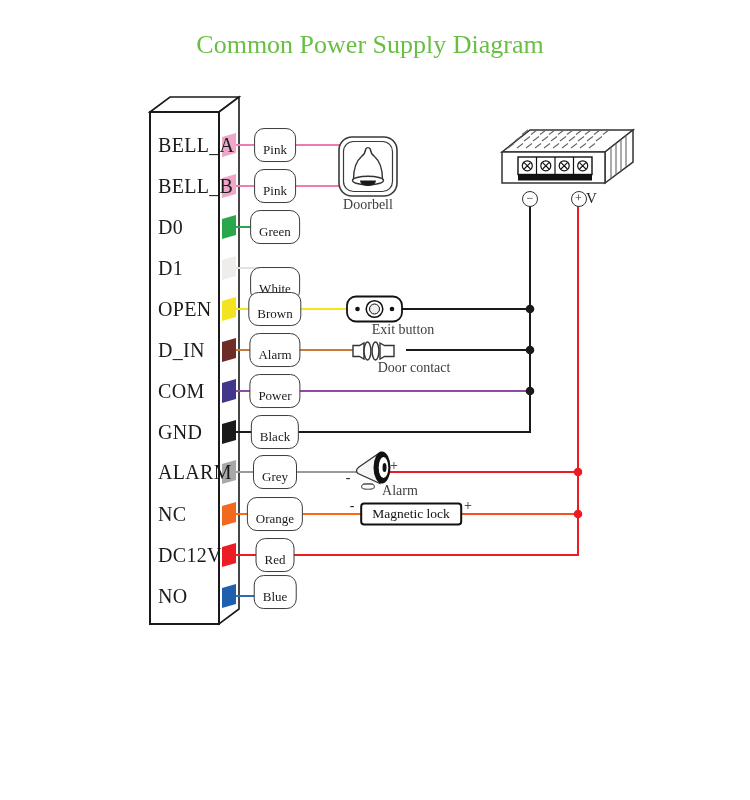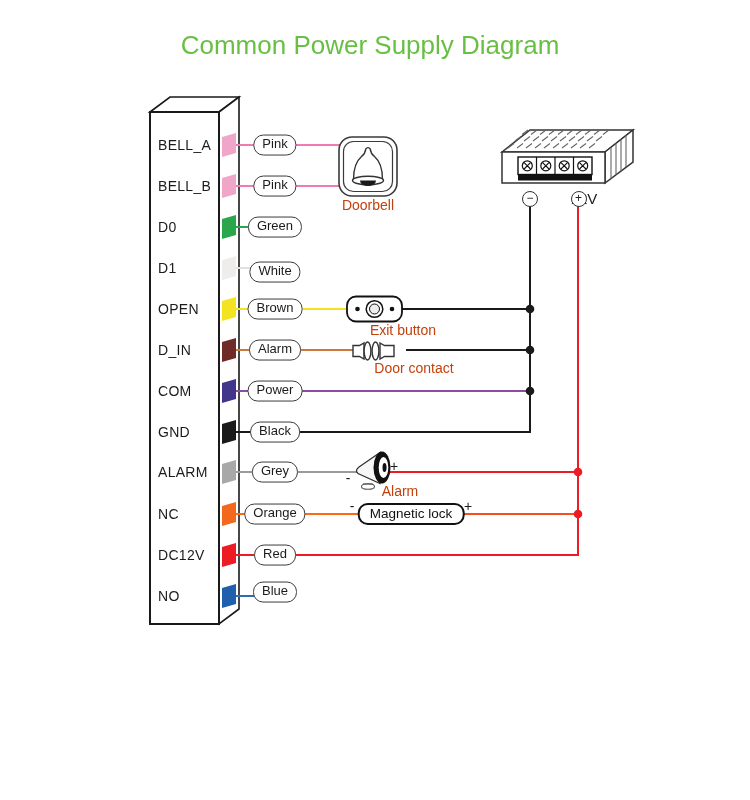--- a/index.html
+++ b/index.html
@@ -1,33 +1,33 @@
 <!DOCTYPE html>
 <html><head>
 <meta charset="utf-8">
 <style>
   html,body{margin:0;padding:0;background:#fff;}
   .stage{position:relative;width:750px;height:800px;background:#ffffff;
-         font-family:Liberation Sans, sans-serif;overflow:hidden;}
+         font-family:Liberation Serif, serif;overflow:hidden;}
   svg{position:absolute;left:0;top:0;}
   .title{position:absolute;left:370px;top:45px;transform:translate(-50%,-50%);
          font-size:26px;color:#68bf44;white-space:nowrap;}
   .note{position:absolute;left:396px;top:728px;transform:translate(-50%,-50%);
         font-size:16px;color:#2e2e2e;white-space:nowrap;}
   .tname{position:absolute;left:158px;transform:translateY(-50%);
-         font-size:14px;color:#1b1b1b;letter-spacing:.3px;white-space:nowrap;}
+         font-size:20px;color:#1b1b1b;letter-spacing:.3px;white-space:nowrap;}
   .pill{position:absolute;left:275px;transform:translate(-50%,-50%);
         border:1.4px solid #3b3b3b;border-radius:10px;background:#fff;
-        padding:1px 8px 3px;font-size:13px;color:#1b1b1b;white-space:nowrap;line-height:1.15;}
+        padding:14px 8px 3px;font-size:13px;color:#1b1b1b;white-space:nowrap;line-height:1.15;}
   .clabel{position:absolute;transform:translate(-50%,-50%);font-size:14px;
-          color:#c2410c;white-space:nowrap;}
+          color:#404040;white-space:nowrap;}
   .sign{position:absolute;transform:translate(-50%,-50%);font-size:14px;
         color:#1b1b1b;}
   .lockpill{position:absolute;left:411px;top:514px;transform:translate(-50%,-50%);
-        border:2.4px solid #111;border-radius:10px;background:#fff;
+        border:2.4px solid #111;border-radius:4px;background:#fff;
         padding:1px 10px 2px;font-size:13.5px;color:#111;white-space:nowrap;}
   .pcircle{position:absolute;width:14px;height:14px;border:1.3px solid #333;
         border-radius:50%;background:#fff;font-size:12px;line-height:13px;
         text-align:center;color:#222;}
   .pvolt{position:absolute;left:552px;top:198px;transform:translate(-50%,-50%);
         font-size:15px;color:#1b1b1b;white-space:nowrap;margin-left:32px;}
 </style>
 </head>
 <body>
 
@@ -143,21 +143,21 @@
   <div class="tname" style="top:391px">COM</div>
   <div class="tname" style="top:432px">GND</div>
   <div class="tname" style="top:472px">ALARM</div>
   <div class="tname" style="top:514px">NC</div>
   <div class="tname" style="top:555px">DC12V</div>
   <div class="tname" style="top:596px">NO</div>
 
   <div class="pill" style="top:145px">Pink</div>
   <div class="pill" style="top:186px">Pink</div>
   <div class="pill" style="top:227px">Green</div>
-  <div class="pill" style="top:272px">White</div>
+  <div class="pill" style="top:284px">White</div>
   <div class="pill" style="top:309px">Brown</div>
   <div class="pill" style="top:350px">Alarm</div>
   <div class="pill" style="top:391px">Power</div>
   <div class="pill" style="top:432px">Black</div>
   <div class="pill" style="top:472px">Grey</div>
   <div class="pill" style="top:514px">Orange</div>
   <div class="pill" style="top:555px">Red</div>
   <div class="pill" style="top:592px">Blue</div>
 
   <div class="clabel" style="left:368px;top:205px">Doorbell</div>

